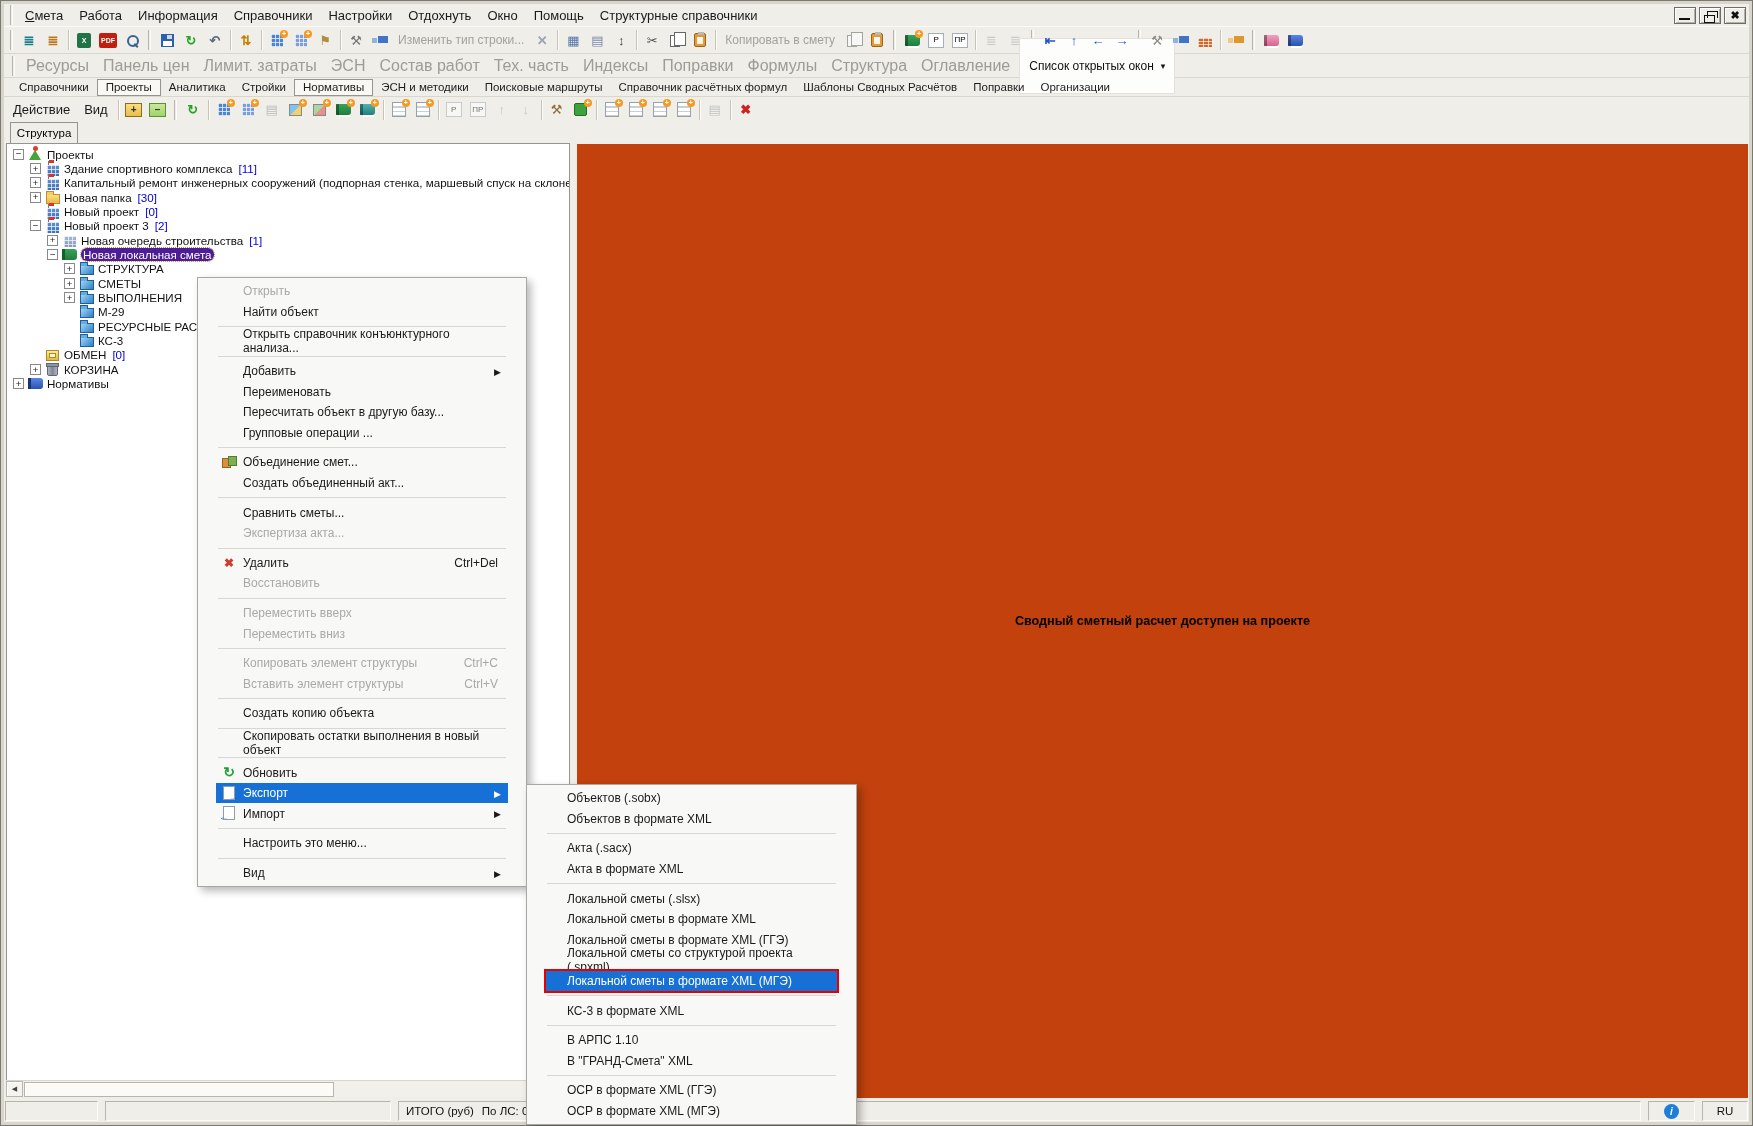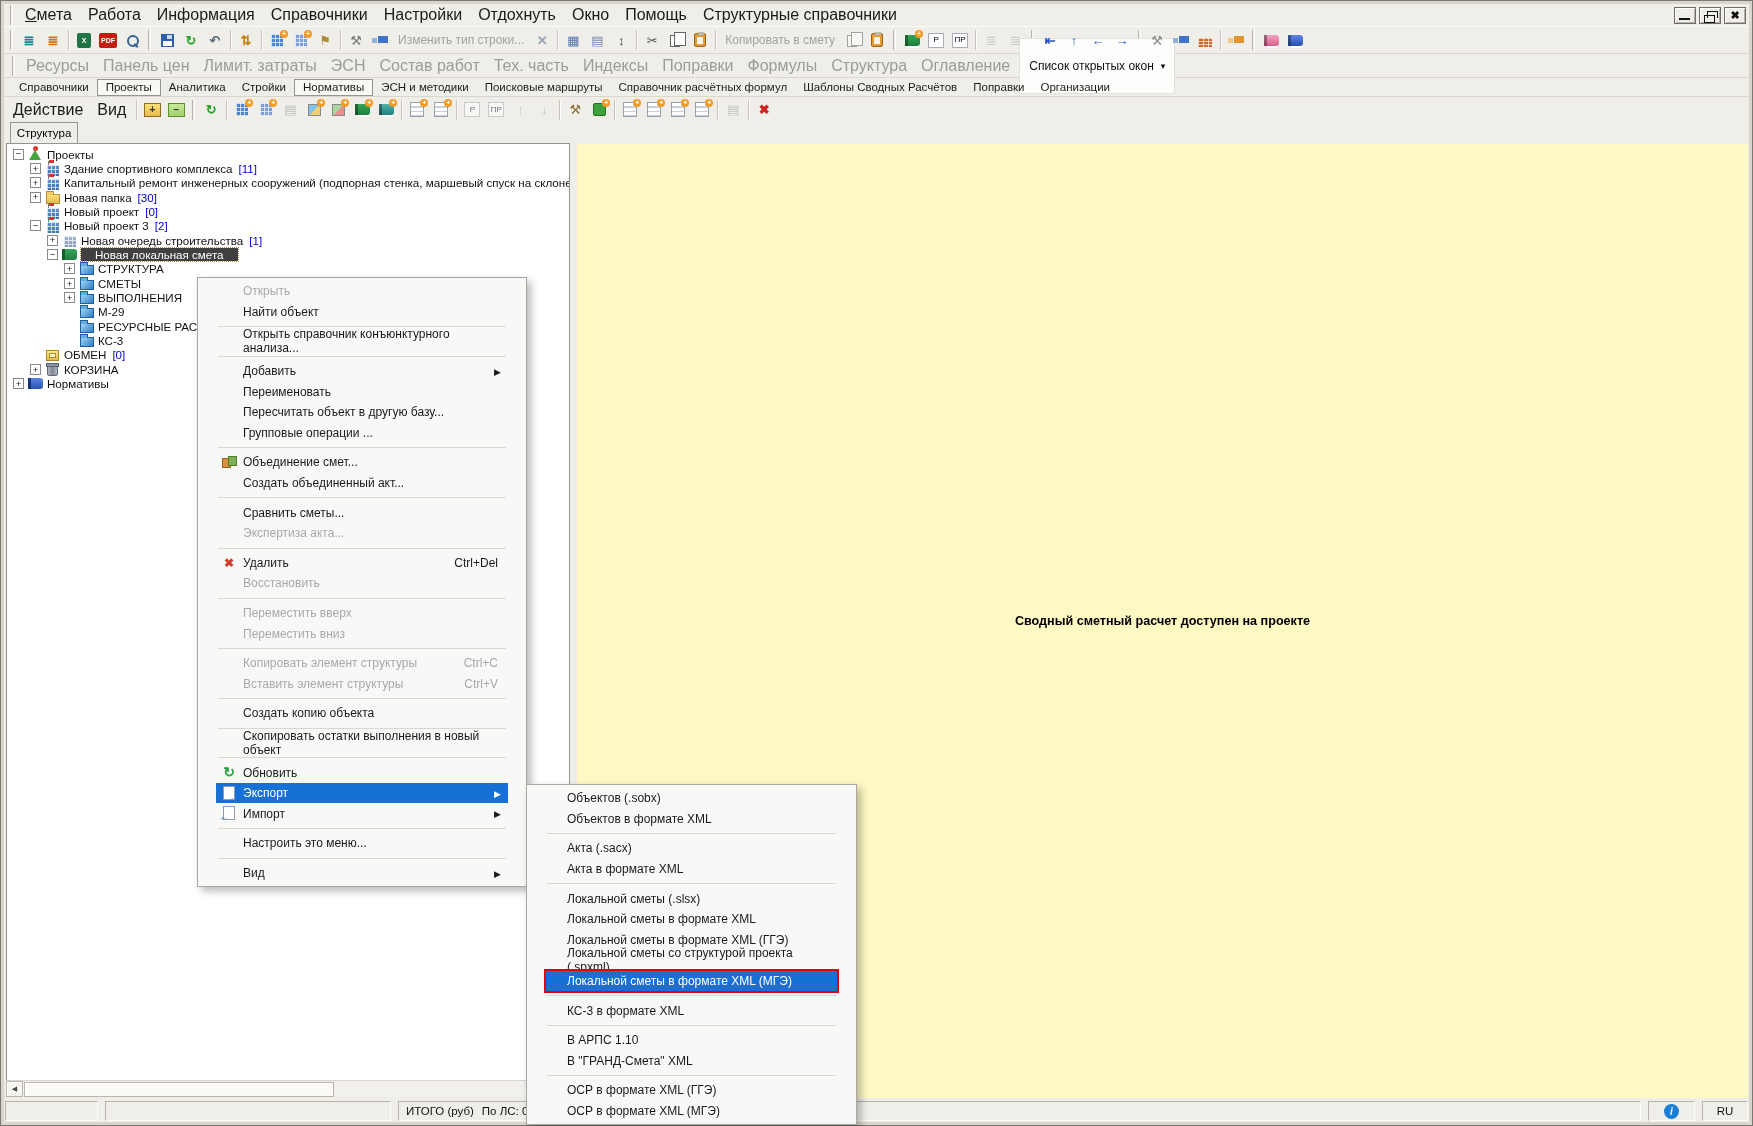--- a/index.html
+++ b/index.html
@@ -3,21 +3,21 @@
 <meta charset="utf-8">
 <style>
   * { box-sizing: border-box; margin: 0; padding: 0; }
   html,body { width:1753px; height:1126px; overflow:hidden; }
   body { font-family:"Liberation Sans", sans-serif; background:#6e6c66; position:relative; }
   .app { position:absolute; inset:0; background:#efeee9; border:1px solid #7a786f;
          box-shadow: inset 0 0 0 3px #d8d5cd; padding:3px; }
 
   
   .menurow { height:22px; display:flex; align-items:center; padding:0 2px; }
-  .menu-item { font-size:16px; color:#1a1a1a; padding:3px 8px; white-space:nowrap; cursor:default; }
+  .menu-item { font-size:13px; color:#1a1a1a; padding:3px 8px; white-space:nowrap; cursor:default; }
   .menu-item.small { padding:2px 7px; }
   .wincontrols { margin-left:auto; display:flex; gap:3px; padding-right:1px; }
   .wbtn { width:22px; height:17px; background:#efeee9; border:1px solid #6f6d66;
           box-shadow: inset 1px 1px 0 #fff, inset -1px -1px 0 #b5b2a9;
           display:flex; align-items:center; justify-content:center; font-size:11px; font-weight:bold; color:#111; position:relative; }
   .wbtn.min::after { content:''; position:absolute; left:4px; right:5px; bottom:3px; height:2px; background:#111; }
   .wbtn.restore::before { content:''; position:absolute; left:4px; top:7px; width:9px; height:6px; border:1px solid #111; background:#efeee9; }
   .wbtn.restore::after  { content:''; position:absolute; left:7px; top:3px; width:9px; height:6px; border:1px solid #111; border-bottom:none; }
 
   .toolrow { height:28px; display:flex; align-items:center; border-top:1px solid #fbfaf6; border-bottom:1px solid #d9d6cd; padding:0 2px; }
@@ -53,37 +53,37 @@
              border:1px solid #96948e; border-bottom:none; font-size:11.5px;
              display:flex; align-items:center; justify-content:center; z-index:2; }
   .treebox { position:absolute; top:21px; left:1px; right:1px; bottom:1px; background:#fff;
              border:1px solid #96948e; overflow:hidden; padding-top:3px; }
   .trow { height:14.35px; display:flex; align-items:center; font-size:11.6px; white-space:nowrap; color:#111; }
   .tog { width:11px; height:11px; flex:none; border:1px solid #898989; background:#fff; color:#222;
          display:flex; align-items:center; justify-content:center; font-size:9.5px; line-height:1; margin-right:3px; }
   .tspace { width:14px; flex:none; }
   .ticon { width:17px; flex:none; display:flex; align-items:center; justify-content:center; margin-right:3px; }
   .count { color:#0000d8; margin-left:6px; }
-  .sel-lbl { background:#404040; color:#fff; padding:0 14px; outline:1px dotted #bd8a3e; }
+  .sel-lbl { background:#4c1d95; color:#fff; padding:0 2px; outline:1px dotted #bd8a3e;border-radius:6px; }
 
   .hscroll { position:absolute; left:1px; width:562px; bottom:1px; height:17px; background:#f2f0ea;
              border-top:1px solid #d9d6cd; display:flex; align-items:center; z-index:3; }
   .harrow { width:17px; height:16px; flex:none; border:1px solid #b8b5ac; background:#f6f4ee;
             box-shadow: inset 1px 1px 0 #fff; font-size:7px; color:#444; display:flex; align-items:center; justify-content:center; }
   .hthumb { width:310px; height:15px; background:#fbfaf6; border:1px solid #b8b5ac; box-shadow: inset 1px 1px 0 #fff; margin:0 1px; }
   .htrack { flex:1; }
 
   .splitter { width:6px; flex:none; }
   .right { flex:1; position:relative; }
   .rtabs { height:22px; display:flex; align-items:flex-end; padding-left:3px; }
   .rtab { font-size:11.5px; padding:3px 9px 3px; border:1px solid #96948e; background:#eceae4;
           margin-right:2px; border-radius:2px 2px 0 0; white-space:nowrap; position:relative; }
   .rtab.active { background:#f7f6f2; padding-top:4px; padding-bottom:4px; z-index:2; border-bottom-color:#f7f6f2; }
   .rtab.gap { margin-left:9px; }
-  .rcontent { position:absolute; top:22px; left:0; right:0; bottom:0; background:#fef9c3;
+  .rcontent { position:absolute; top:22px; left:0; right:0; bottom:0; background:#c2410c;
               display:flex; align-items:center; justify-content:center; }
   .rmsg { font-weight:bold; font-size:12.6px; color:#000; }
 
   
   .statusbar { position:absolute; left:4px; right:4px; bottom:4px; height:22px; display:flex; gap:7px; padding-top:2px; }
   .scell { border:1px solid; border-color:#b7b4ab #fcfbf7 #fcfbf7 #b7b4ab; font-size:11.5px; color:#111;
            display:flex; align-items:center; padding:0 7px; white-space:nowrap; }
   .infoicon { width:15px; height:15px; border-radius:50%; background:#1c7fd6; color:#fff; font-size:10px;
               font-weight:bold; font-style:italic; display:flex; align-items:center; justify-content:center; }
 

